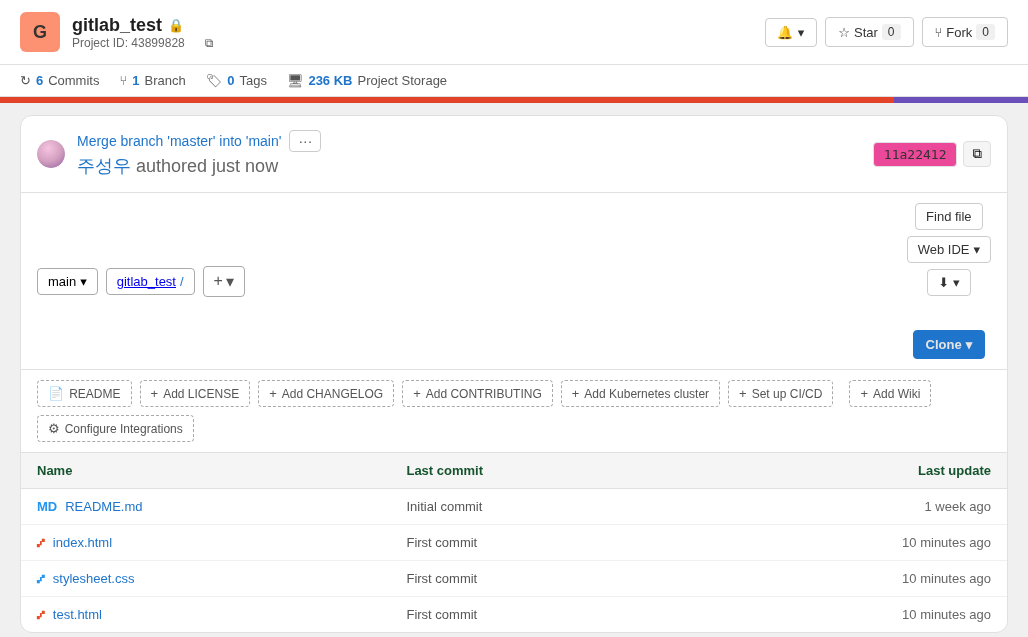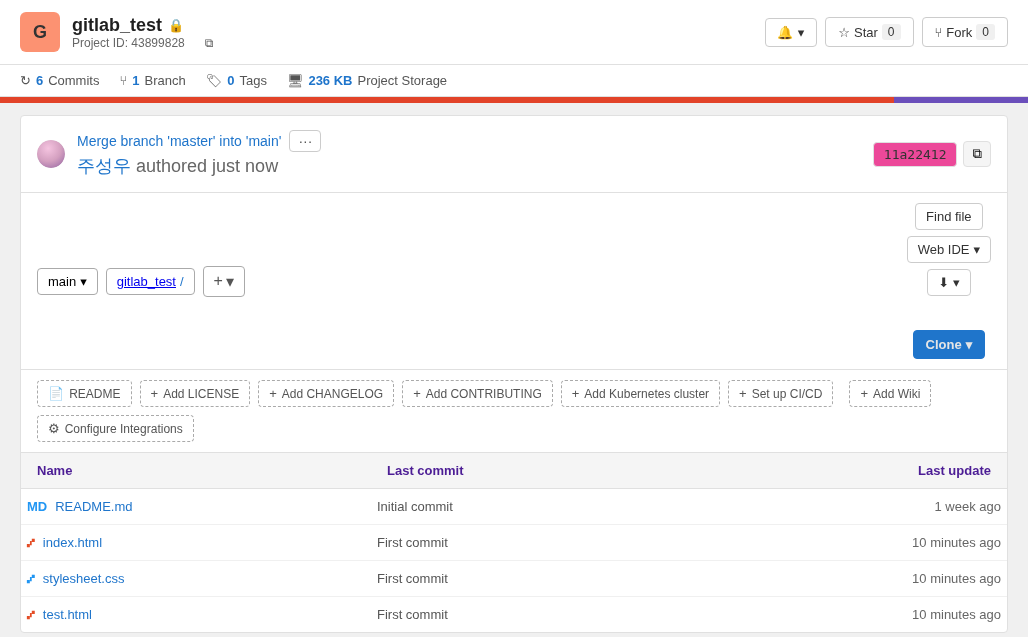--- a/index.html
+++ b/index.html
@@ -18,21 +18,21 @@
     .btn-primary { background: #1f75cb; color: #e5e5e5; border-color: #1f75cb; font-weight: 700; margin-top: 28px; }
 
     .stats-bar { background: #fff; border-bottom: 1px solid #e0e0e0; padding: 8px 20px; display: flex; align-items: center; gap: 20px; }
     .stat-item { display: flex; align-items: center; gap: 5px; font-size: 13px; color: #1f75cb; text-decoration: none; }
     .stat-item span { color: #555; }
 
     .progress-bar { height: 6px; background: #e0e0e0; display: flex; }
     .progress-fill-orange { background: #e24329; height: 100%; width: 87%; }
     .progress-fill-purple { background: #6b4fbb; height: 100%; width: 13%; }
 
-    .main-content { background: #fff; margin: 12px 20px; border: 1px solid #e0e0e0; border-radius: 4px; }
+    .main-content { background: #fff; margin: 12px 20px; border: 1px solid #e0e0e0; border-radius: 12px; }
 
     .commit-section { padding: 14px 16px; border-bottom: 1px solid #e0e0e0; display: flex; align-items: center; justify-content: space-between; }
     .commit-avatar { width: 28px; height: 28px; background: #e8e8e8; border-radius: 50%; display: flex; align-items: center; justify-content: center; font-size: 11px; color: #666; overflow: hidden; }
     .commit-avatar-inner { width: 28px; height: 28px; background: radial-gradient(circle at 40% 30%, #f5c4e0, #d4a0c0, #9060a0); border-radius: 50%; display: flex; align-items: center; justify-content: center; }
     .commit-info { display: flex; flex-direction: column; gap: 2px; }
     .commit-message { font-size: 14px; color: #1f1f1f; display: flex; align-items: center; gap: 8px; }
     .commit-meta { font-size: 18px; color: #666; }
     .commit-meta a { color: #1f75cb; text-decoration: none; }
     .commit-hash { display: flex; align-items: center; gap: 6px; }
     .hash-badge { background: #ec4899; border: 1px solid #e0e0e0; border-radius: 4px; padding: 4px 10px; font-family: monospace; font-size: 13px; color: #333; }
@@ -45,23 +45,23 @@
     .toolbar-spacer { flex: 1; }
     .toolbar-actions { display: flex; align-items: center; gap: 6px; flex-direction: column; }
     .action-btn { display: inline-flex; align-items: center; gap: 4px; padding: 5px 10px; border: 1px solid #ccc; background: #fff; border-radius: 4px; cursor: pointer; font-size: 13px; color: #333; }
 
     .shortcut-bar { padding: 10px 16px; border-bottom: 1px solid #e0e0e0; display: flex; align-items: center; gap: 8px; flex-wrap: wrap; }
     .shortcut-btn { display: inline-flex; align-items: center; gap: 5px; padding: 5px 10px; border: 1px dashed #aaa; background: #fff; border-radius: 4px; cursor: pointer; font-size: 12px; color: #555; }
     .shortcut-btn .icon { font-size: 13px; }
 
     .file-table { width: 100%; border-collapse: collapse; }
     .file-table thead tr { background: #f5f5f5; }
-    .file-table th { padding: 10px 16px; text-align: left; font-size: 13px; font-weight: 600; color: #4c1d95; border-bottom: 1px solid #e0e0e0; }
+    .file-table th { padding: 10px 16px; text-align: left; font-size: 13px; font-weight: 600; color: #14532d; border-bottom: 1px solid #e0e0e0; }
     .file-table th:last-child { text-align: right; }
-    .file-table td { padding: 10px 6px; border-bottom: 1px solid #f0f0f0; font-size: 13px; }
+    .file-table td { padding: 10px 16px; border-bottom: 1px solid #f0f0f0; font-size: 13px; }
     .file-table td:last-child { text-align: right; color: #666; }
     .file-table tr:last-child td { border-bottom: none; }
     .file-name { display: flex; align-items: center; gap: 8px; color: #1f75cb; text-decoration: none; }
     .file-icon-md { color: #2196f3; font-size: 13px; font-weight: bold; }
     .file-icon-html { color: #e44d26; font-size: 13px; font-weight: bold; }
     .file-icon-css { color: #2196f3; font-size: 13px; font-weight: bold; }
     .commit-text { color: #555; }
   </style>
 </head>
 <body>

